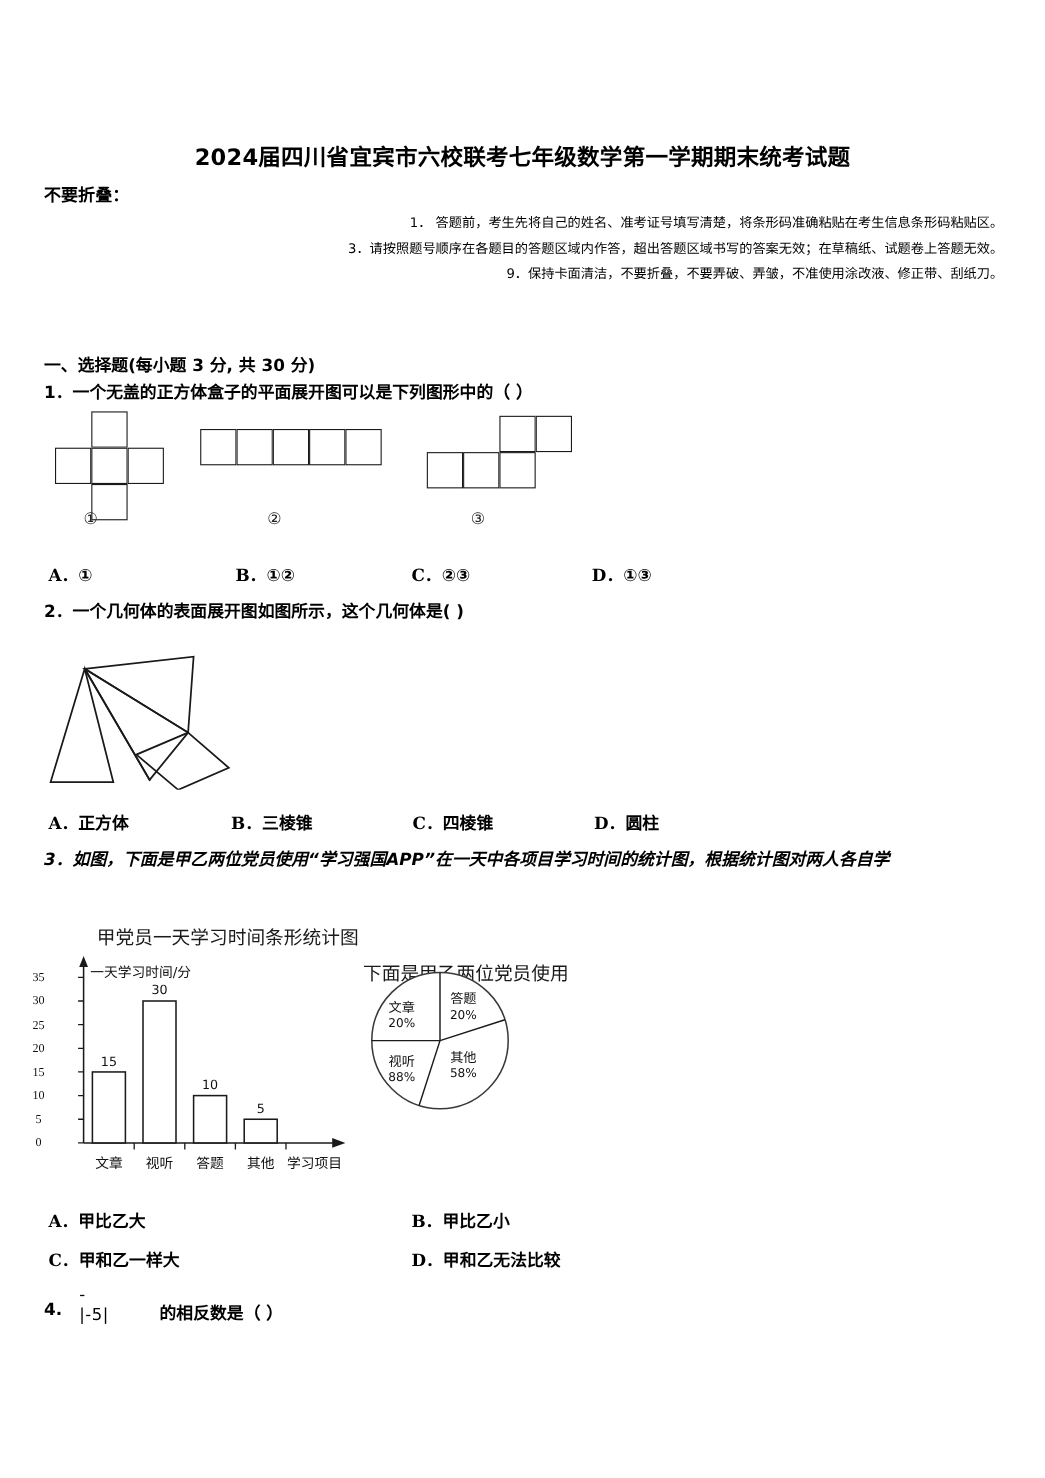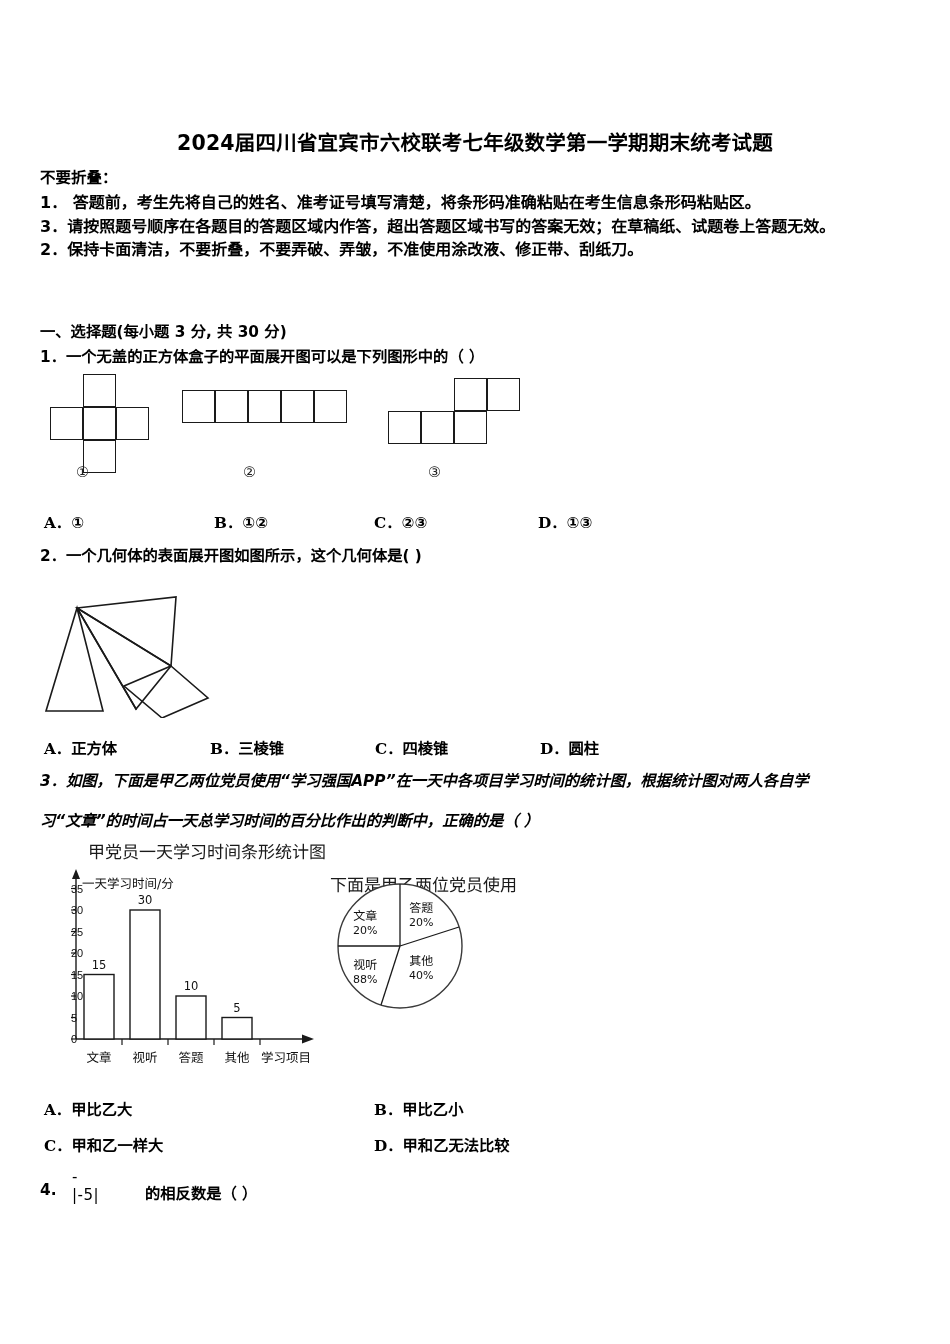--- a/index.html
+++ b/index.html
@@ -42,24 +42,25 @@
     top: 150px;
     width: 872px;
   }
   .notice-head {
     font-size: 15.5px;
     font-weight: bold;
     line-height: 24px;
     margin-bottom: 1px;
   }
   .notice-line {
-    font-size: 16px;
-    font-weight: bold;
+    font-size: 12px;
+    font-weight: normal;
     line-height: 23.5px;
     white-space: nowrap;
+    text-align: right;
   }
 
   
   .sec-head {
     position: absolute;
     left: 40px;
     font-size: 15.3px;
     font-weight: bold;
     white-space: nowrap;
   }
@@ -116,25 +117,24 @@
     white-space: nowrap;
     color: #1a1a1a;
     font-family: "DejaVu Sans", sans-serif;
   }
   .bar-chart { position: absolute; left: 48px; top: 845px; }
   .pie-chart { position: absolute; left: 325px; top: 850px; }
 
   .axis-num {
     position: absolute;
     font-size: 11px;
-    text-align: left;
+    text-align: center;
     width: 18px;
-    font-family: Liberation Sans, sans-serif;
+    font-family: Liberation Serif, serif;
     color: #111;
-    margin-left: 45px;
   }
   .bar-val {
     position: absolute;
     font-size: 11.5px;
     text-align: center;
     width: 34px;
     font-family: "DejaVu Sans", sans-serif;
     color: #111;
   }
   .cat-lab {
@@ -181,21 +181,21 @@
 <body>
 
 <div class="page">
 
   <div class="paper-title">2024届四川省宜宾市六校联考七年级数学第一学期期末统考试题</div>
 
   <div class="notice">
     <div class="notice-head">不要折叠：</div>
     <div class="notice-line">1．  答题前，考生先将自己的姓名、准考证号填写清楚，将条形码准确粘贴在考生信息条形码粘贴区。</div>
     <div class="notice-line">3．请按照题号顺序在各题目的答题区域内作答，超出答题区域书写的答案无效；在草稿纸、试题卷上答题无效。</div>
-    <div class="notice-line">2．保持卡面清洁，不要折叠，不要弄破、弄皱，不准使用涂改液、修正带、刮纸刀。</div>
+    <div class="notice-line">9．保持卡面清洁，不要折叠，不要弄破、弄皱，不准使用涂改液、修正带、刮纸刀。</div>
   </div>
 
   <div class="sec-head" style="top:303px;">一、选择题(每小题 3 分, 共 30 分)</div>
 
   <div class="q-text" style="top:328px;">
     <span>1．</span><span>一个无盖的正方体盒子的平面展开图可以是下列图形中的（  ）</span>
   </div>
 
   <div class="net" style="left:50px; top:358px; width:110px; height:110px;">
     <div class="cell" style="left:33px;  top:0px;"></div>
@@ -266,23 +266,20 @@
   </div>
   <div class="opt" style="left:375px; top:720px;">
     <span class="lab">C．</span><span>四棱锥</span>
   </div>
   <div class="opt" style="left:540px; top:720px;">
     <span class="lab">D．</span><span>圆柱</span>
   </div>
 
   <div class="q-text-wide" style="top:745px;">
     <span>3．</span><span>如图，下面是甲乙两位党员使用“学习强国APP”在一天中各项目学习时间的统计图，根据统计图对两人各自学</span>
-  </div>
-  <div class="q-text-wide" style="top:785px;">
-    <span>习“文章”的时间占一天总学习时间的百分比作出的判断中，正确的是（        ）</span>
   </div>
 
   <div class="chart-title" style="left:88px; top:822px;">甲党员一天学习时间条形统计图</div>
 
   <div class="bar-chart">
     
     <svg width="290" height="210" viewBox="0 0 290 210">
       <g stroke="#1a1a1a" stroke-width="1.4" fill="none">
 
         <line x1="28" y1="16" x2="28" y2="178"></line>
@@ -363,21 +360,21 @@
       </g>
     </svg>
 
     
     <div class="pie-lab" style="left:84px; top:35px;">
       <span>答题</span><br>
       <span class="pct">20%</span>
     </div>
     <div class="pie-lab" style="left:84px; top:88px;">
       <span>其他</span><br>
-      <span class="pct">40%</span>
+      <span class="pct">58%</span>
     </div>
     <div class="pie-lab" style="left:28px; top:92px;">
       <span>视听</span><br>
       <span class="pct">88%</span>
     </div>
     <div class="pie-lab" style="left:28px; top:43px;">
       <span>文章</span><br>
       <span class="pct">20%</span>
     </div>
   </div>

